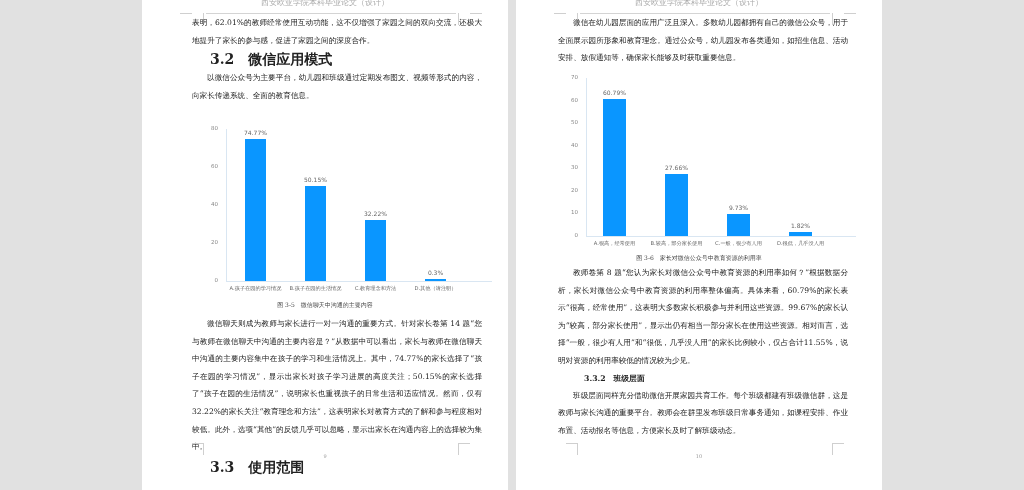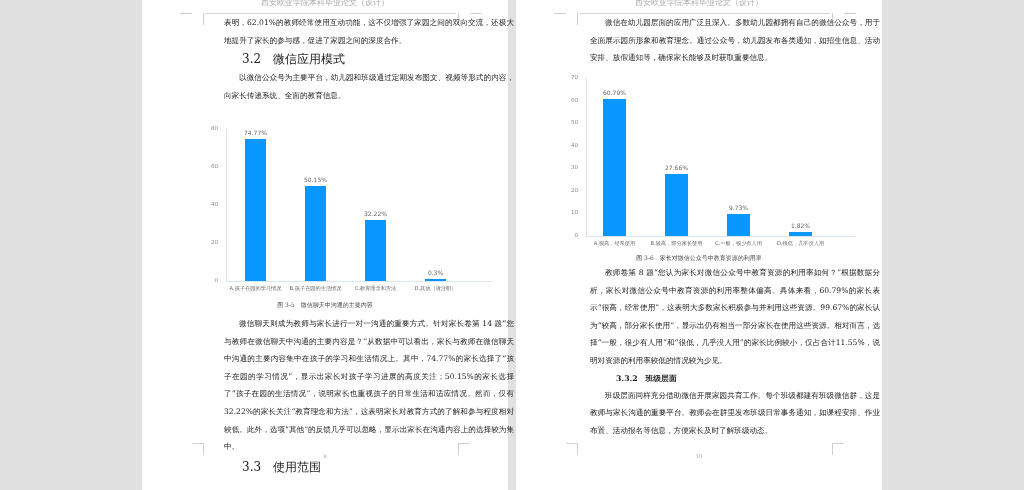--- a/index.html
+++ b/index.html
@@ -10,24 +10,24 @@
   #page2 { left:516px; }
   .running-header { position:absolute; top:-3px; left:0; right:0; text-align:center; font-size:8px; color:#aaa; }
   .header-rule { position:absolute; top:13px; left:64px; right:52px; border-top:1px solid #d4d4d4; }
   .corner { position:absolute; width:12px; height:12px; border-color:#cfcfcf; border-style:solid; border-width:0; }
   .corner.tl { left:50px; top:13px; border-right-width:1px; border-top-width:0; }
   .corner.tr { right:38px; top:13px; border-left-width:1px; }
   .corner.bl { left:50px; top:443px; border-top-width:1px; border-right-width:1px; }
   .corner.br { right:38px; top:443px; border-top-width:1px; border-left-width:1px; }
   .hline-l { position:absolute; top:13px; left:38px; width:12px; border-top:1px solid #cfcfcf; }
   .hline-r { position:absolute; top:13px; right:26px; width:12px; border-top:1px solid #cfcfcf; }
-  .body { position:absolute; left:50px; width:290px; font-size:7.6px; line-height:17.6px;margin-left:32px; }
+  .body { position:absolute; left:50px; width:290px; font-size:7.6px; line-height:17.6px; }
   .body p { text-align:justify; }
   .indent { text-indent:15px; }
-  .h2 { font-weight:normal; font-size:12px; padding-left:18px; line-height:20px; }
+  .h2 { font-weight:bold; font-size:14px; padding-left:18px; line-height:20px; }
   .h3 { font-weight:bold; font-size:7.8px; padding-left:26px; line-height:17px; }
   .page-num { position:absolute; top:453px; left:0; right:0; text-align:center; font-size:5px; color:#999; }
   .chart { position:absolute; font-family:"DejaVu Sans","Liberation Sans",sans-serif; }
   .chart .tick { position:absolute; font-size:5.5px; color:#888; text-align:right; width:14px; }
   .chart .axis-y { position:absolute; border-left:1px solid #d9e6f2; }
   .chart .axis-x { position:absolute; border-top:1px solid #d9e6f2; }
   .chart .bar { position:absolute; background:#0a96ff; }
   .chart .val { position:absolute; font-size:6px; color:#666; text-align:center; width:50px; }
   .chart .cat { position:absolute; font-size:5.2px; color:#666; text-align:center; width:80px; white-space:nowrap; }
   .caption { position:absolute; font-size:6px; color:#444; text-align:center; left:0; right:0; }

